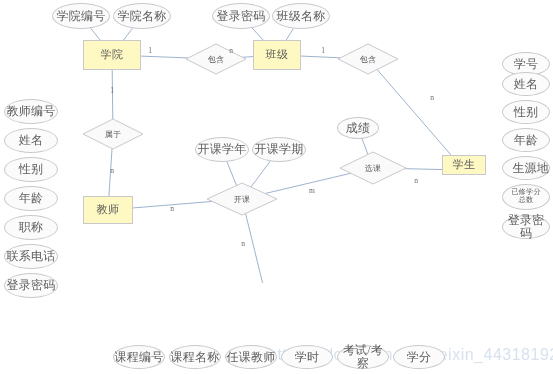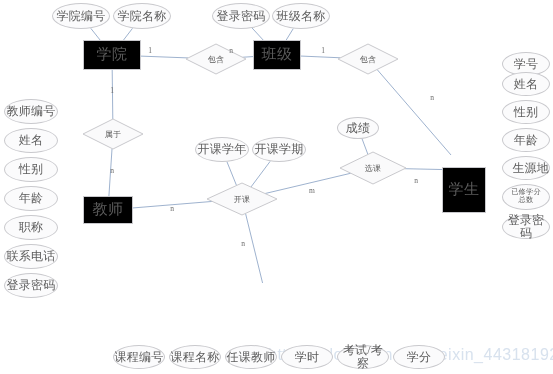--- a/index.html
+++ b/index.html
@@ -32,22 +32,22 @@
     justify-content: center;
     text-align: center;
     color: #5b5b5b;
     background: #fbfbfc;
     line-height: 1.05;
     white-space: pre-line;
     -webkit-font-smoothing: antialiased;
   }
   .entity {
     border: 1px solid #c9c9cd;
-    background: #000000;
-    font-size: 15px;
+    background: #fef9c3;
+    font-size: 11px;
     letter-spacing: 0.4px;
   }
   .attr {
     border: 1px solid #c9c9cd;
     border-radius: 50%;
     background: #fbfbfc;
     font-size: 12px;
     letter-spacing: 0.2px;
   }
   .attr.two-line { font-size: 7.2px; }
@@ -115,21 +115,21 @@
       <polygon points="113,119 143,134 113,149 83,134" fill="#fafafb" stroke="#c9c9cd" stroke-width="1"></polygon>
       <polygon points="242,183 277,199 242,215 207,199" fill="#fafafb" stroke="#c9c9cd" stroke-width="1"></polygon>
       <polygon points="373,152 406,168 373,184 340,168" fill="#fafafb" stroke="#c9c9cd" stroke-width="1"></polygon>
     </svg>
 
   <div class="watermark" style="left:268px; top:346px;">https://blog.csdn.net/weixin_44318192</div>
 
 <div class="node entity" style="left: 83px; top: 40px; width: 58px; height: 30px;"><span>学院</span></div>
     <div class="node entity" style="left: 253px; top: 40px; width: 48px; height: 30px;"><span>班级</span></div>
     <div class="node entity" style="left: 83px; top: 196px; width: 50px; height: 28px;"><span>教师</span></div>
-    <div class="node entity" style="left: 442px; top: 167px; width: 44px; height: 46px;"><span>学生</span></div>
+    <div class="node entity" style="left: 442px; top: 155px; width: 44px; height: 20px;"><span>学生</span></div>
     <div class="node attr" style="left: 52px; top: 3px; width: 58px; height: 26px;"><span>学院编号</span></div>
     <div class="node attr" style="left: 113px; top: 3px; width: 58px; height: 26px;"><span>学院名称</span></div>
     <div class="node attr" style="left: 212px; top: 3px; width: 58px; height: 26px;"><span>登录密码</span></div>
     <div class="node attr" style="left: 272px; top: 3px; width: 58px; height: 26px;"><span>班级名称</span></div>
     <div class="node attr" style="left: 4px; top: 99px; width: 54px; height: 25px;"><span>教师编号</span></div>
     <div class="node attr" style="left: 4px; top: 128px; width: 54px; height: 25px;"><span>姓名</span></div>
     <div class="node attr" style="left: 4px; top: 157px; width: 54px; height: 25px;"><span>性别</span></div>
     <div class="node attr" style="left: 4px; top: 186px; width: 54px; height: 25px;"><span>年龄</span></div>
     <div class="node attr" style="left: 4px; top: 215px; width: 54px; height: 25px;"><span>职称</span></div>
     <div class="node attr" style="left: 4px; top: 244px; width: 54px; height: 25px;"><span>联系电话</span></div>

